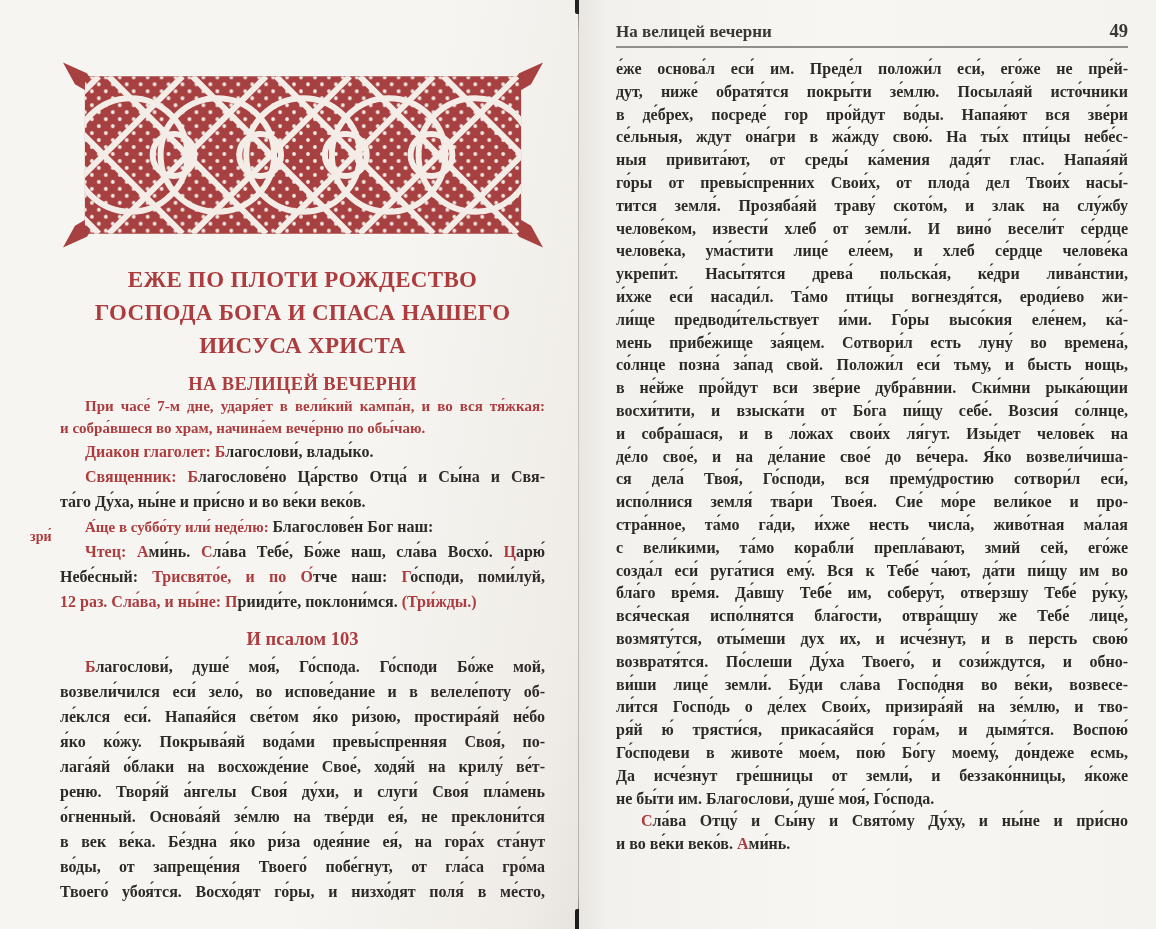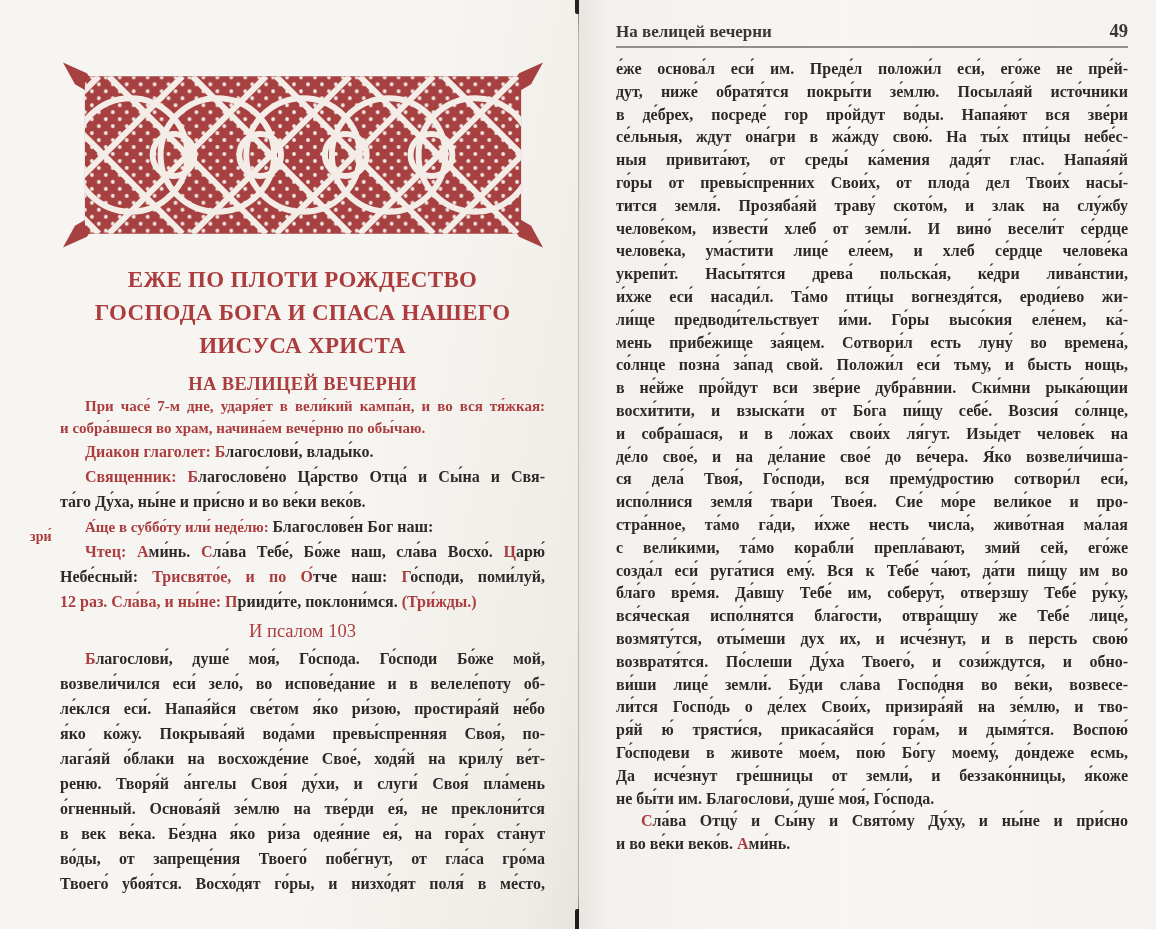--- a/index.html
+++ b/index.html
@@ -38,22 +38,22 @@
   .lcol .para .bline{line-height:25px;height:25px;overflow:hidden;}
   .rcol .para .bline{line-height:22.8px;height:22.8px;overflow:hidden;}
   .bline{white-space:normal;}
   .jline{text-align:justify;text-align-last:justify;}
   .indent{text-indent:25px;}
 
   .c-red{color:var(--red);}
   .c-ink{color:var(--ink);}
   .c-redsm{color:var(--red);font-size:15px;}
 
-  .psalm-heading{margin:4px 0 2px 0;text-align:center;color:var(--red);
-                 font-weight:400;font-size:18.5px;line-height:26px;}
+  .psalm-heading{margin:12px 0 2px 0;text-align:center;color:var(--red);
+                 font-weight:700;font-size:18.5px;line-height:26px;}
 
   .margin-note{position:absolute;left:30px;top:529px;color:var(--red);
                font-weight:700;font-size:14px;}
 
   .running-header{display:flex;justify-content:space-between;align-items:baseline;
                   padding-top:21px;font-weight:700;color:#3a3733;}
   .running-header .rh-title{font-size:17px;}
   .running-header .pagenum{font-size:18.5px;}
   .header-rule{margin-top:4px;border-bottom:2px solid #928e89;}
   .body-right{margin-top:10px;}

